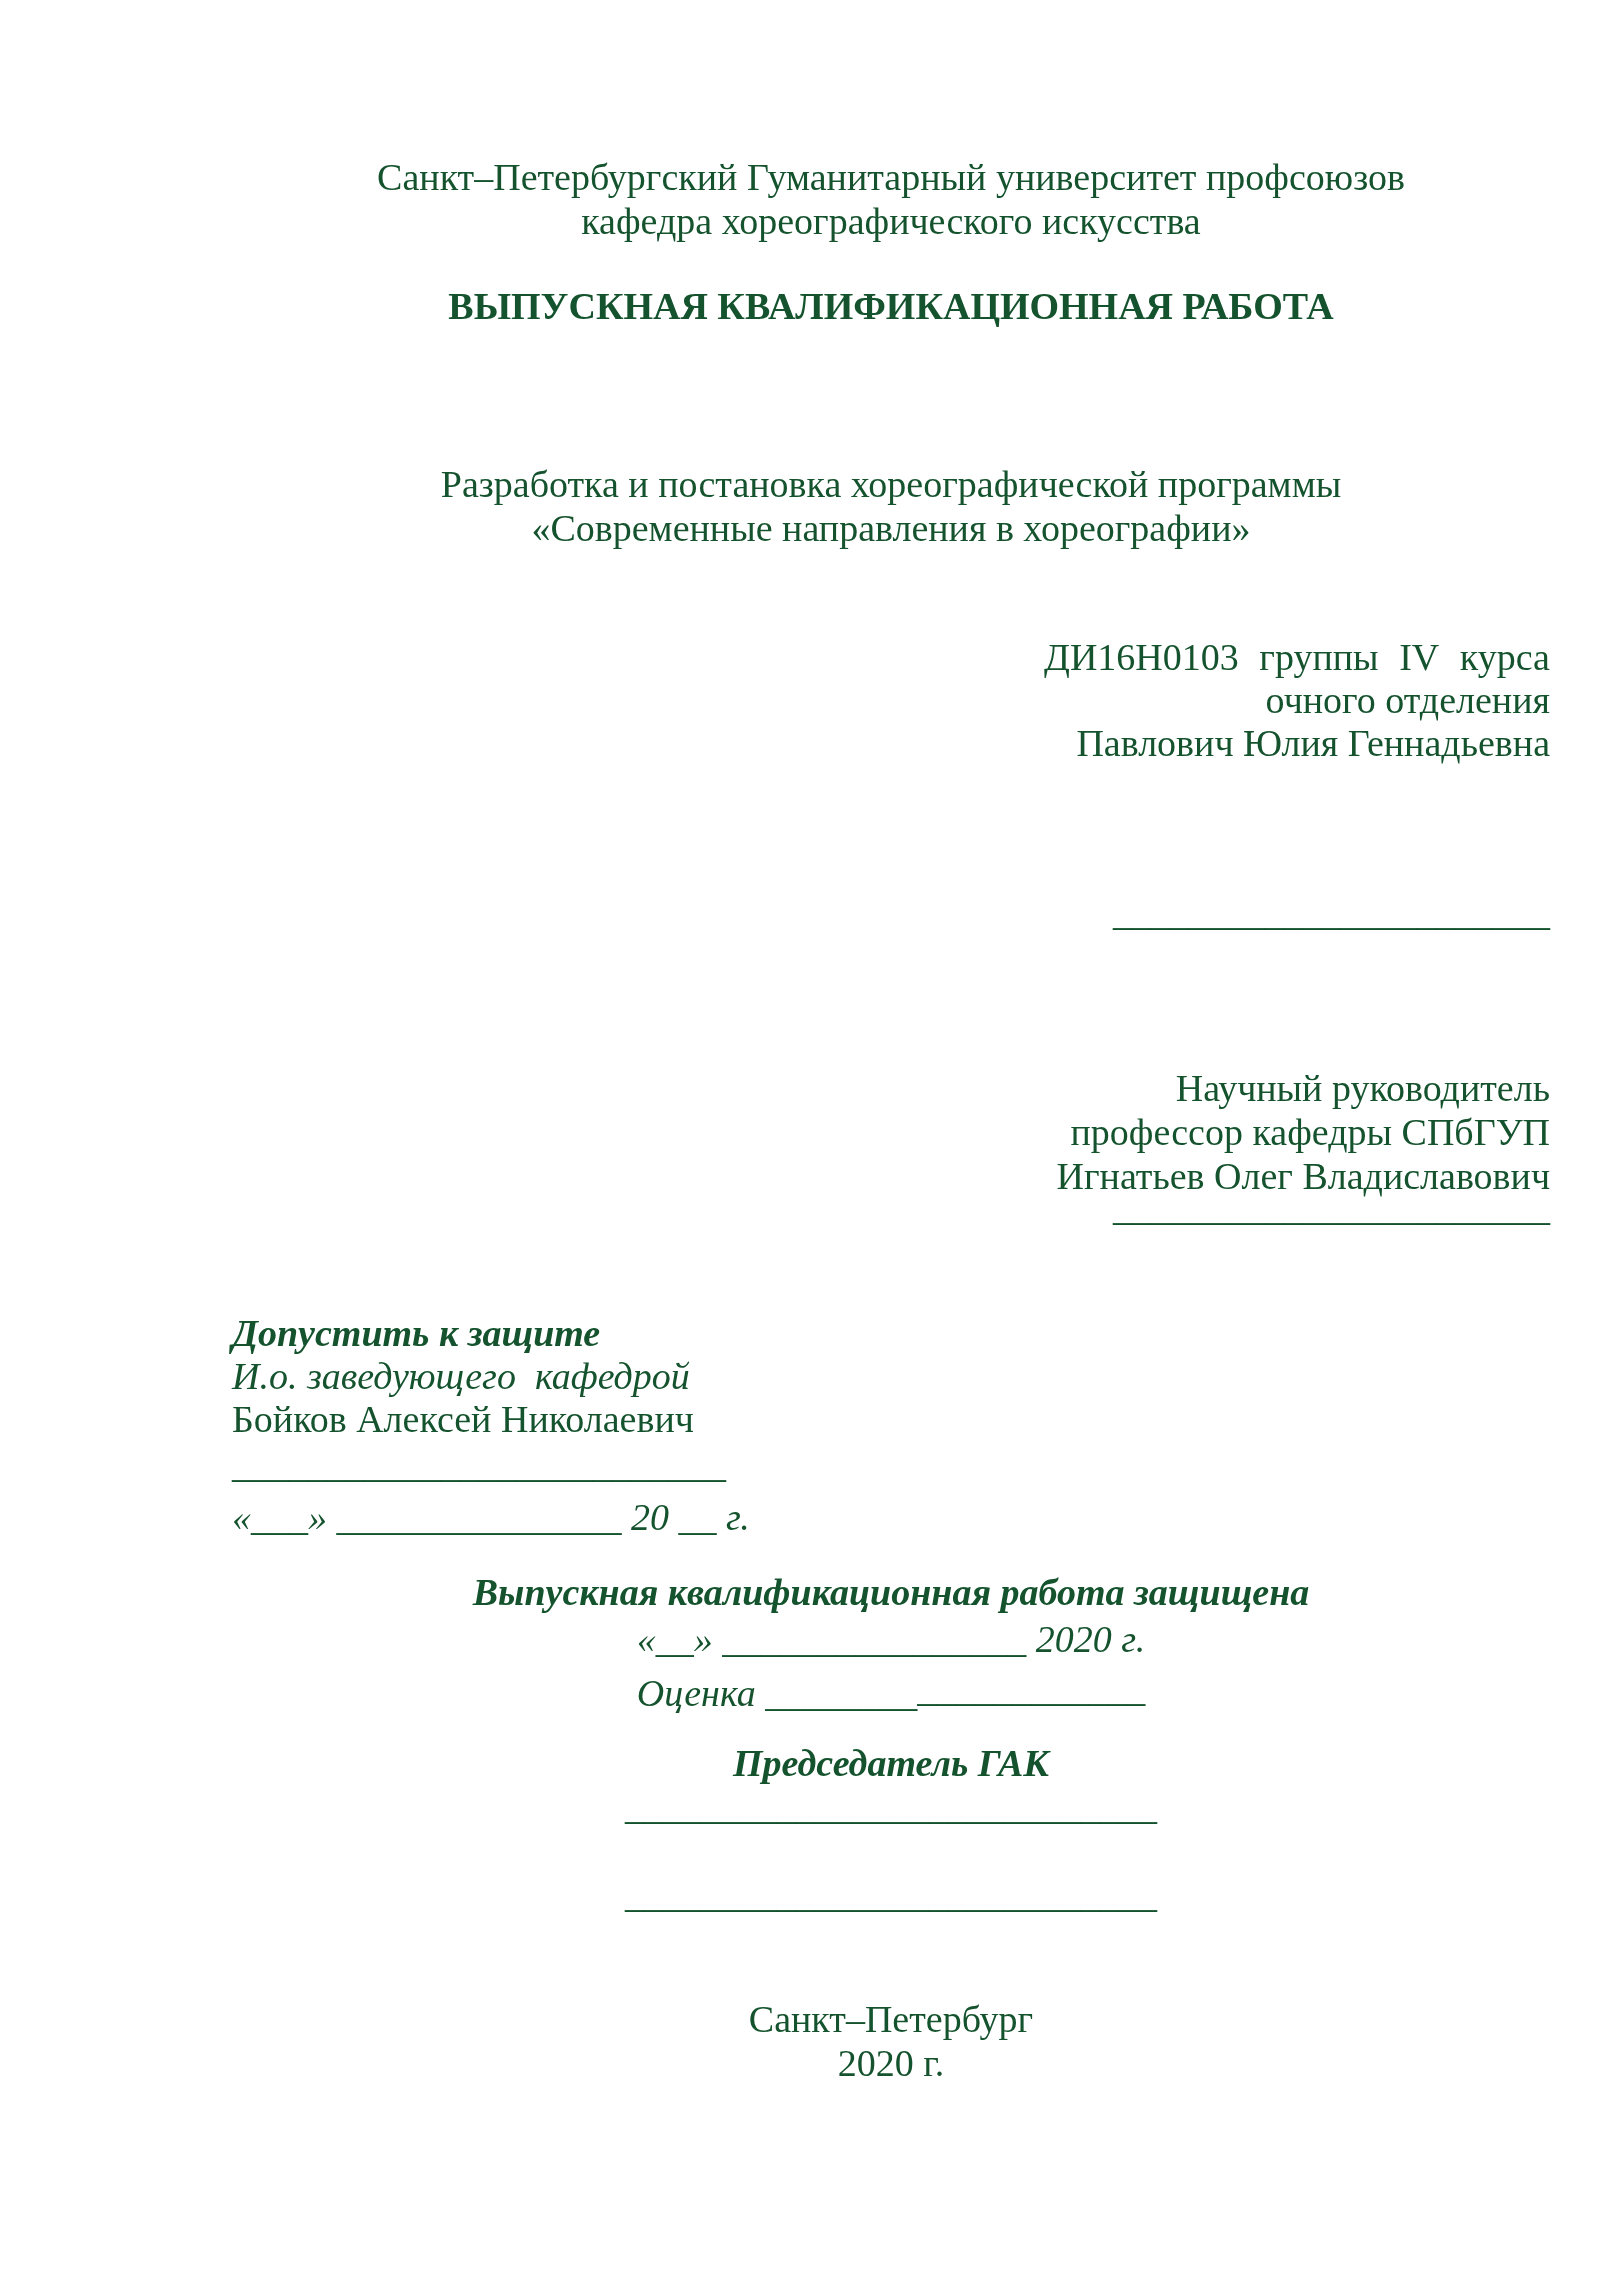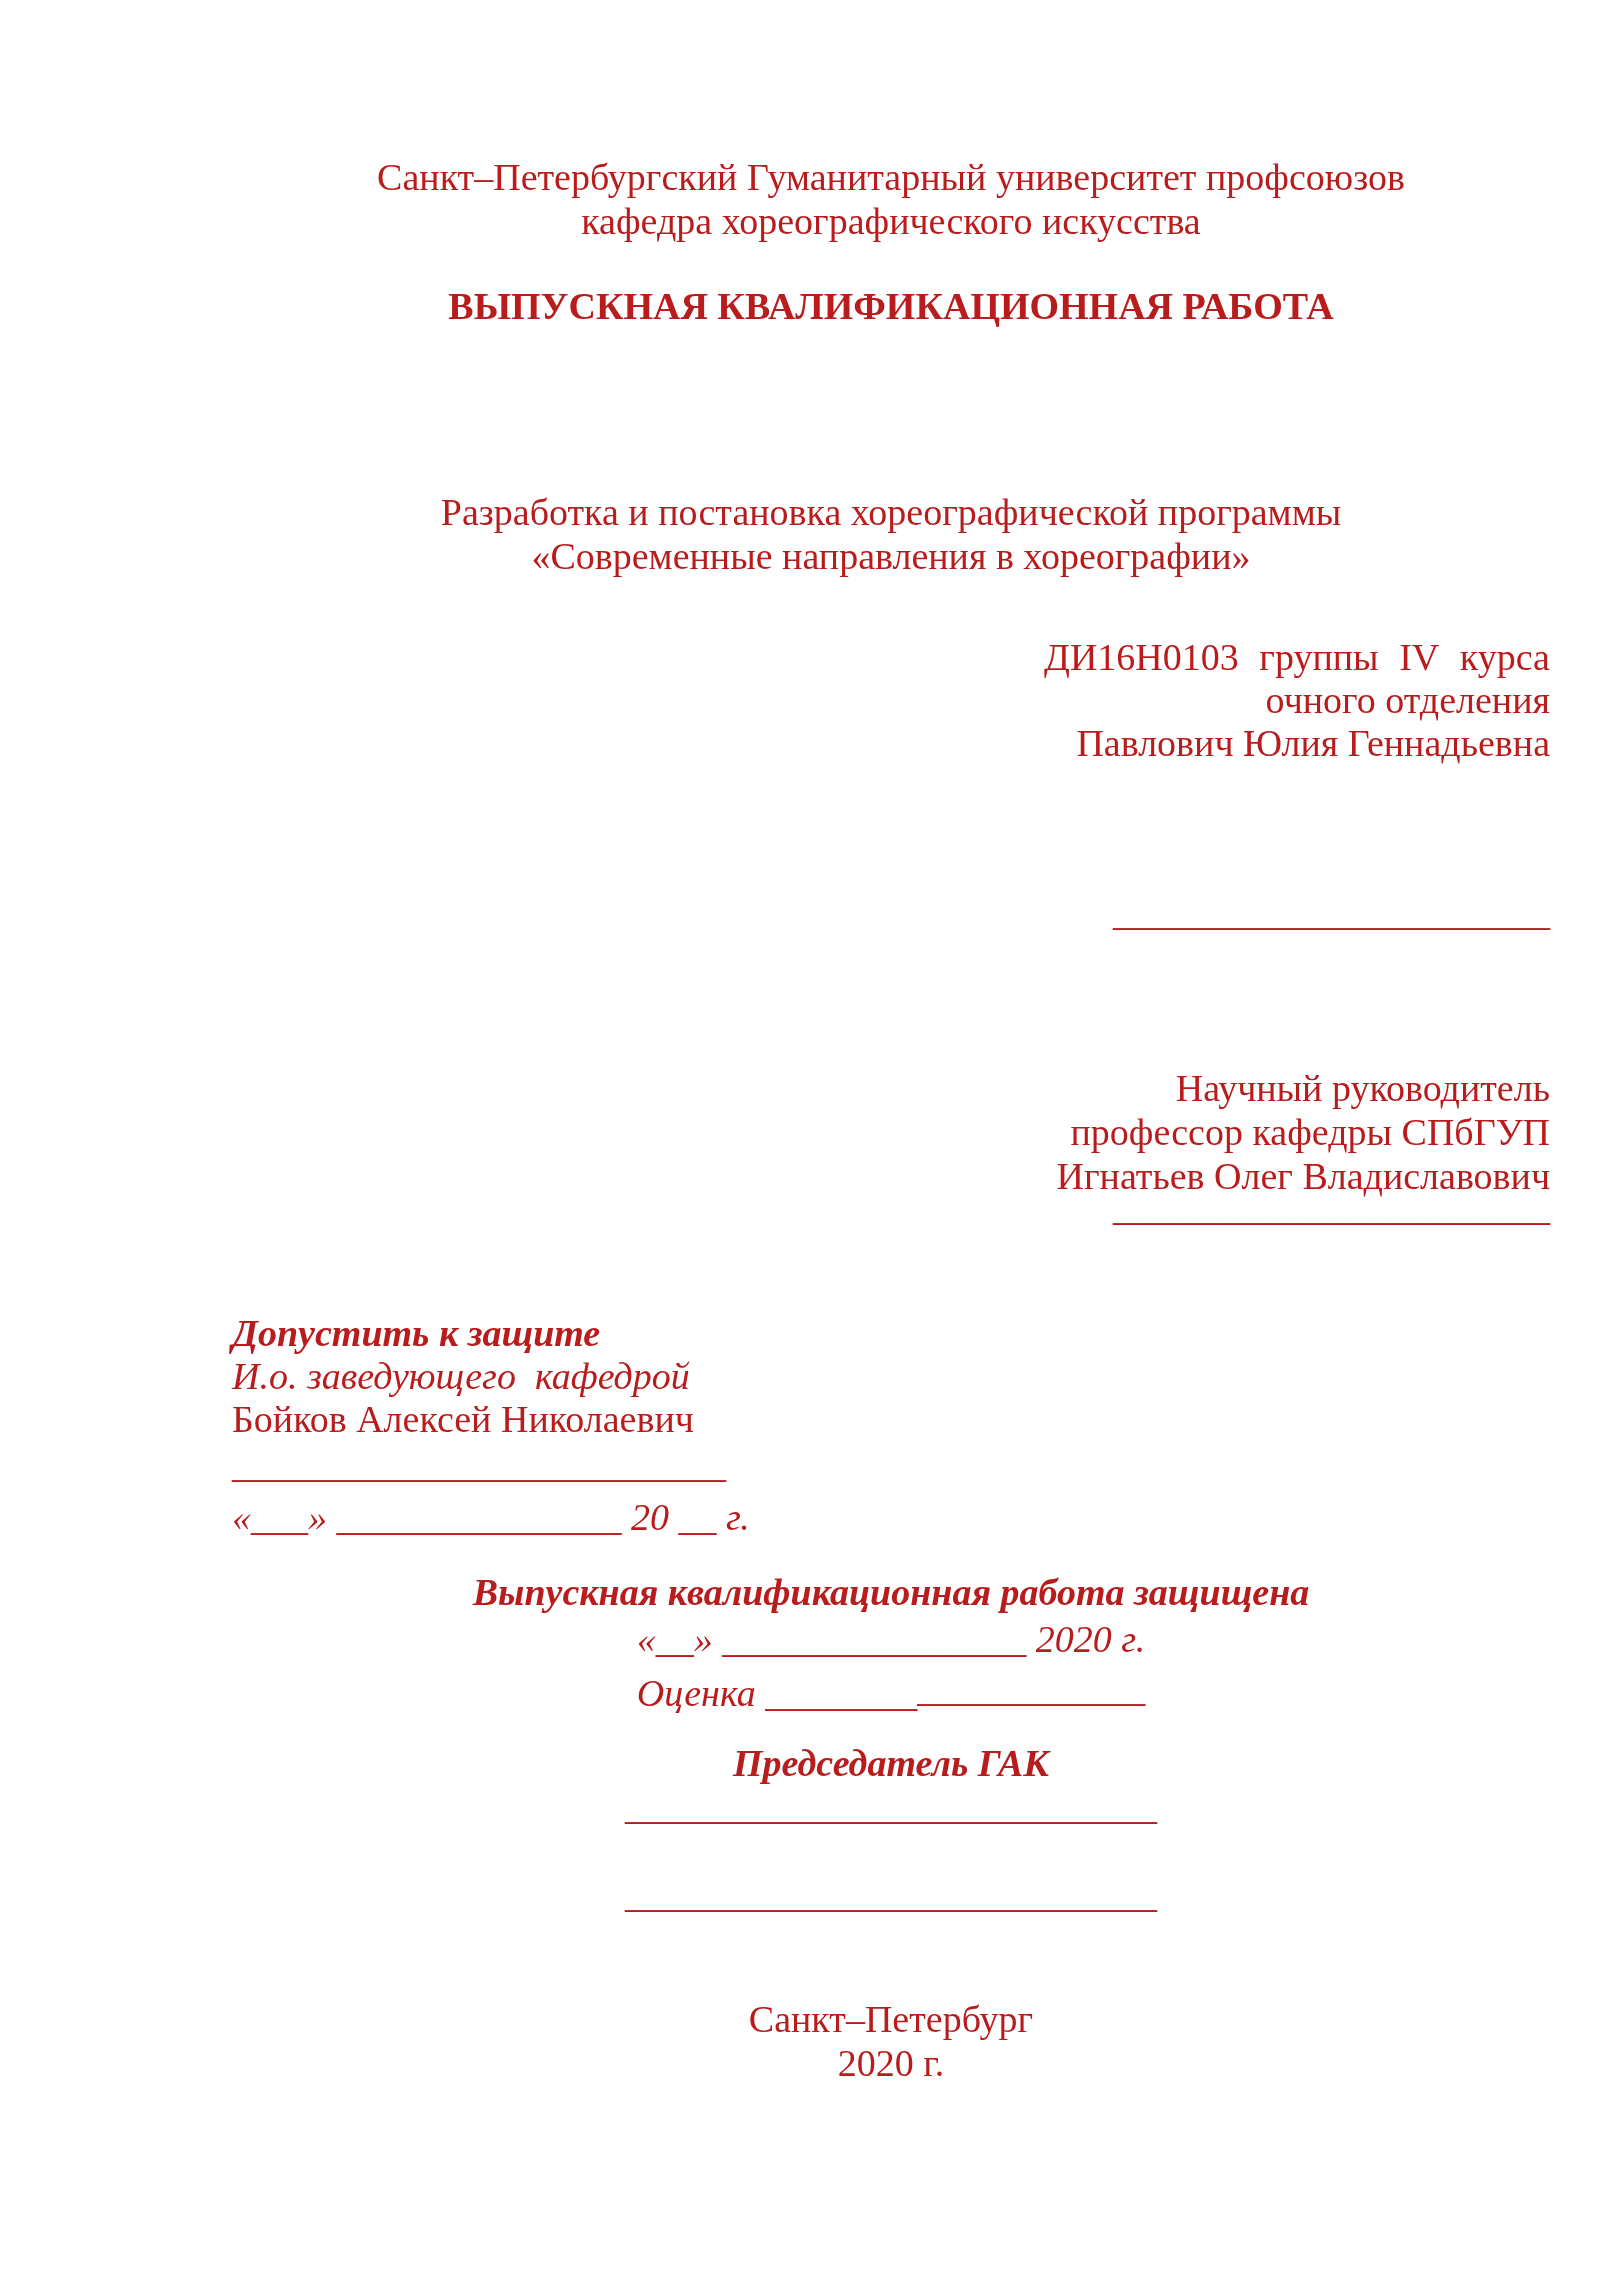--- a/index.html
+++ b/index.html
@@ -5,21 +5,21 @@
   html, body {
     margin: 0;
     padding: 0;
     background: #ffffff;
   }
   .page {
     position: relative;
     width: 1623px;
     height: 2295px;
     background: #ffffff;
-    color: #b91c1c;
+    color: #14532d;
     font-family: "Liberation Serif", "DejaVu Serif", serif;
     font-size: 38px;
     line-height: 44px;
     overflow: hidden;
   }
   .abs { position: absolute; }
   .line { white-space: pre-wrap; }
   
   .center-band {
     left: 232px;
@@ -54,21 +54,21 @@
 
 <div class="page">
 
   <div class="abs center-band" style="top:155px;">
     <div class="line">Санкт–Петербургский Гуманитарный университет профсоюзов</div>
     <div class="line">кафедра хореографического искусства</div>
   </div>
 
   <div class="abs center-band bold" style="top:284px;">ВЫПУСКНАЯ КВАЛИФИКАЦИОННАЯ РАБОТА</div>
 
-  <div class="abs center-band" style="top:490px;">
+  <div class="abs center-band" style="top:462px;">
     <div class="line">Разработка и постановка хореографической программы</div>
     <div class="line">«Современные направления в хореографии»</div>
   </div>
 
   <div class="abs right-block lh55" style="top:636px;">
     <div class="justify-row">
       <span>ДИ16Н0103</span>
       <span>группы</span>
       <span>IV</span>
       <span>курса</span>

